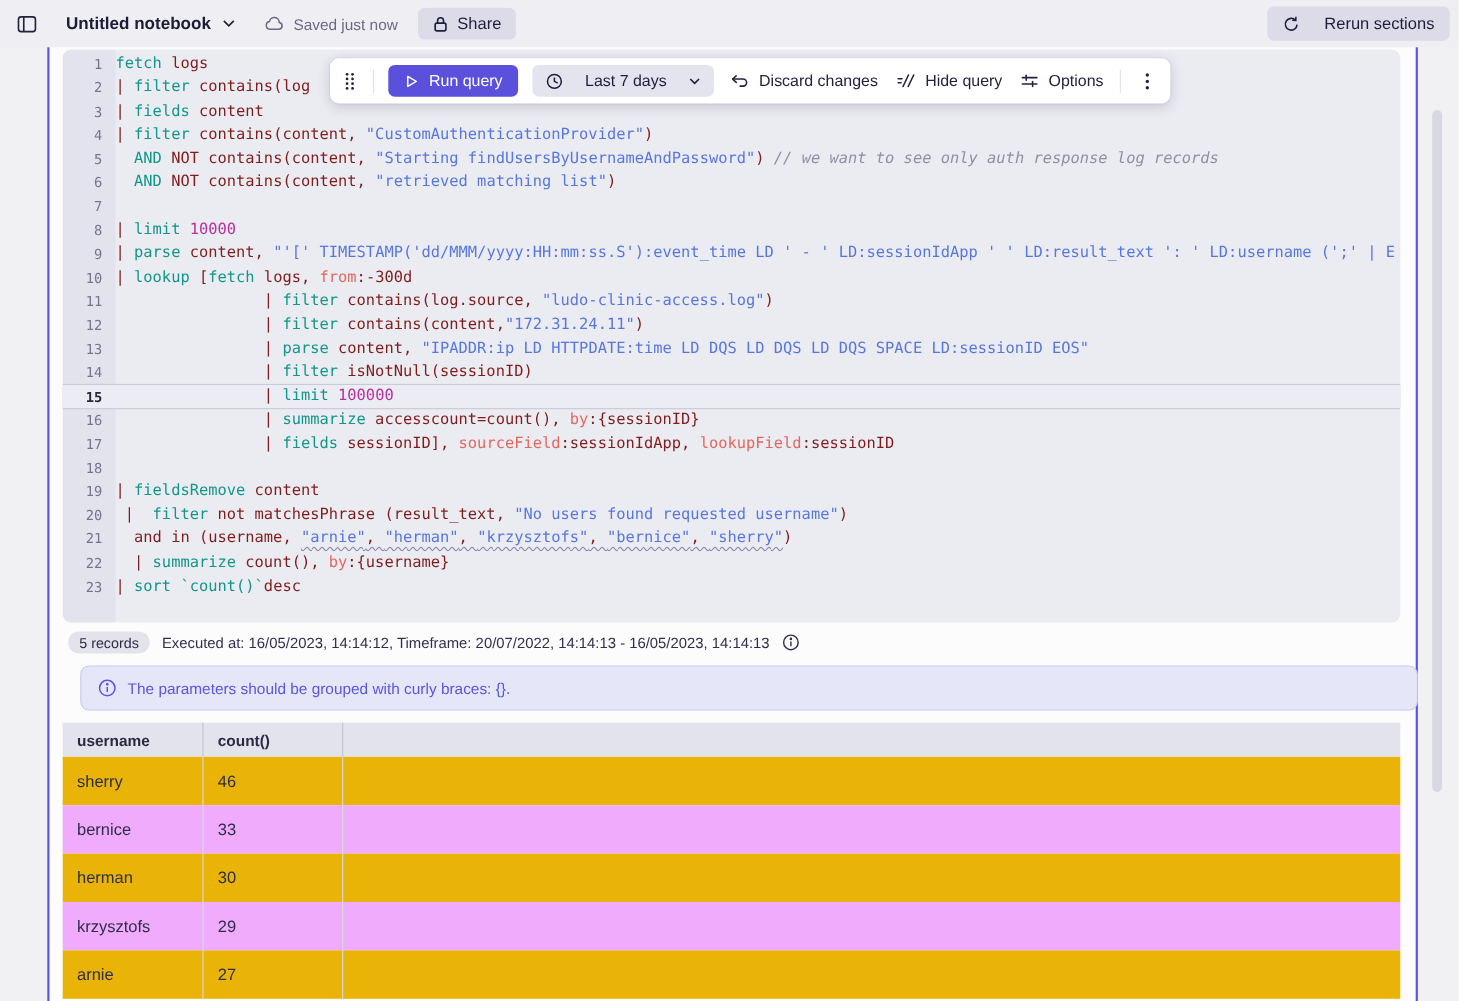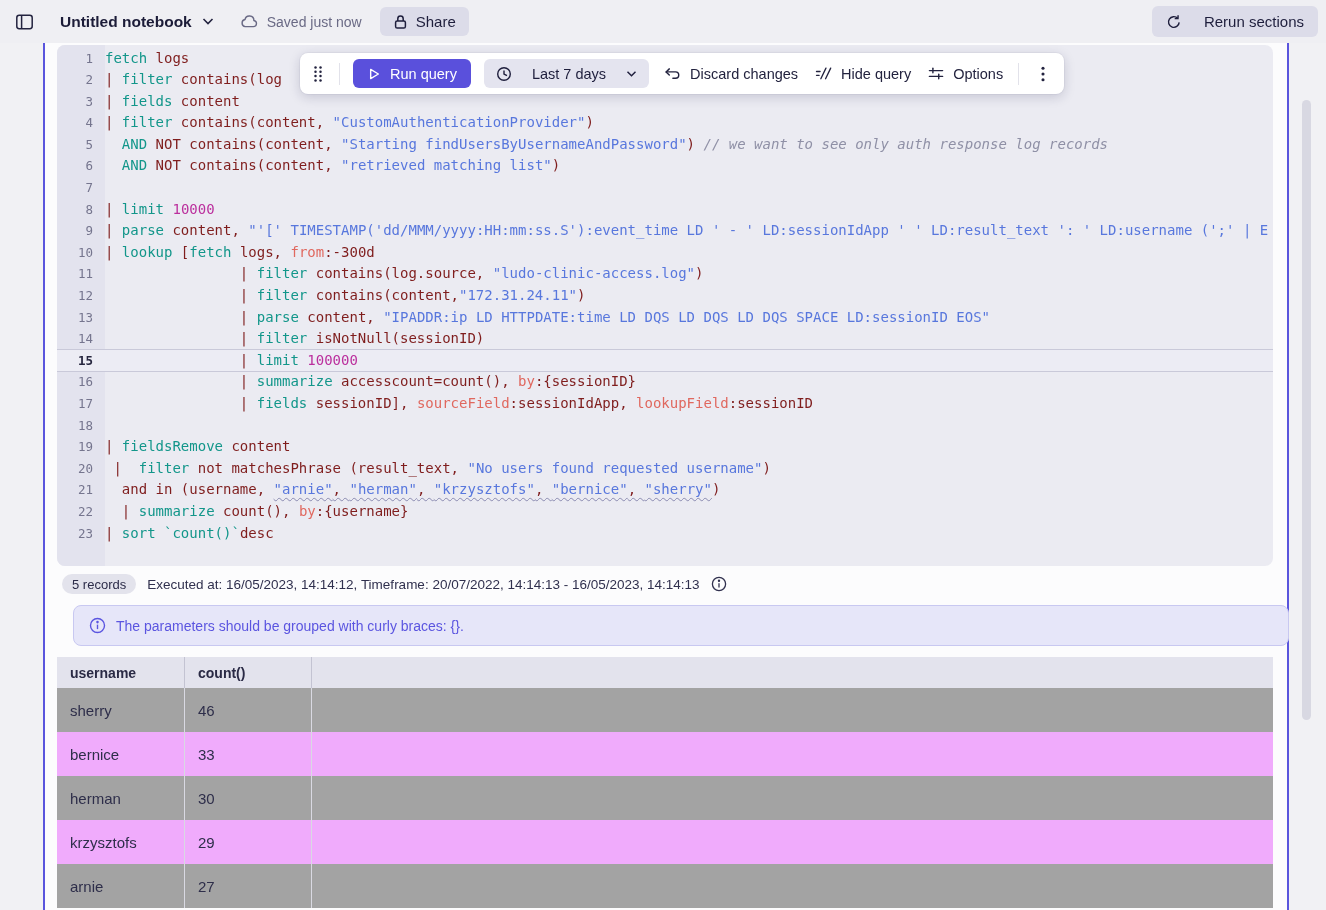--- a/index.html
+++ b/index.html
@@ -76,21 +76,21 @@
             display:flex; align-items:center; padding:0 15px; gap:10px; }
   .banner-text { font-size:14px; color:#5b55e0; }
   .banner-icon { display:flex; color:#5b55e0; }
 
   
   .results { position:absolute; left:57px; top:657px; width:1216px; }
   .thead { display:flex; height:31px; background:#e3e3ed; align-items:center; }
   .th { font-size:14px; font-weight:600; color:#2a2a45; padding-left:13px; height:100%;
         display:flex; align-items:center; }
   .trow { display:flex; height:44px; align-items:center; }
-  .trow.even { background:#a3a3a3; }
+  .trow.even { background:#eab308; }
   .trow.odd { background:#f0abfc; }
   .td { font-size:15px; color:#2e2e4a; padding-left:13px; height:100%;
         display:flex; align-items:center; }
   .col-1 { width:128px; flex:0 0 128px; border-right:1px solid #c3c3d2; }
   .col-2 { width:127px; flex:0 0 127px; border-right:1px solid #c3c3d2; }
   .col-3 { flex:1; }
   .trow .col-1, .trow .col-2 { border-right-color:#d9d9e2; }
 
   
   .vscroll { position:absolute; left:1302px; top:100px; width:9px; height:620px;

